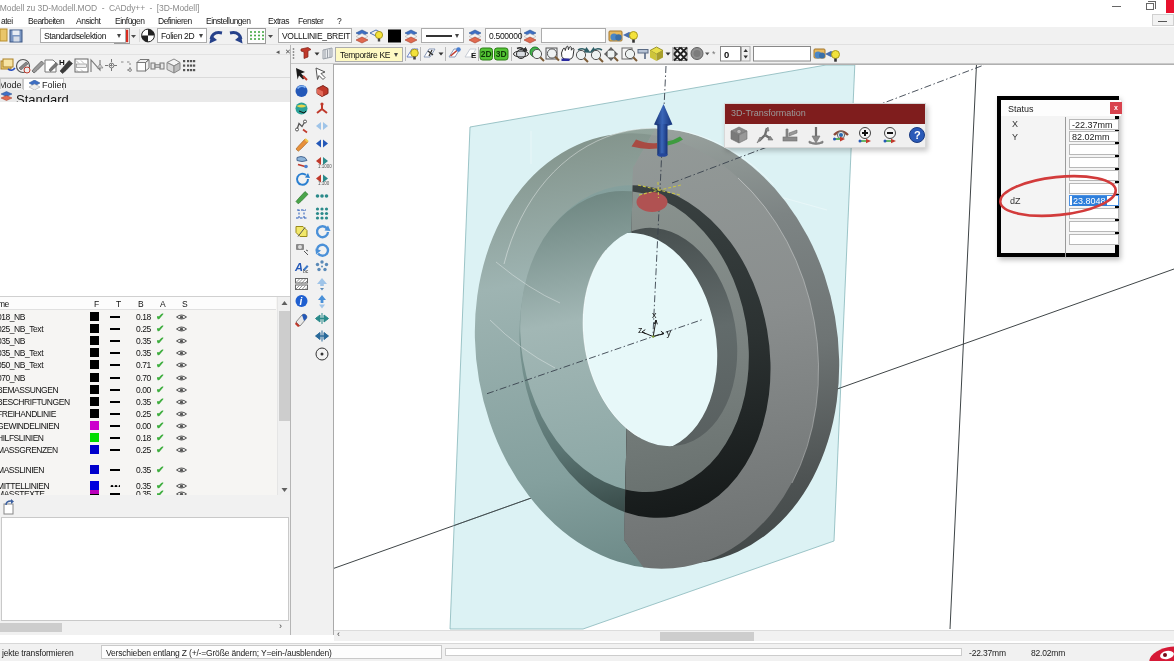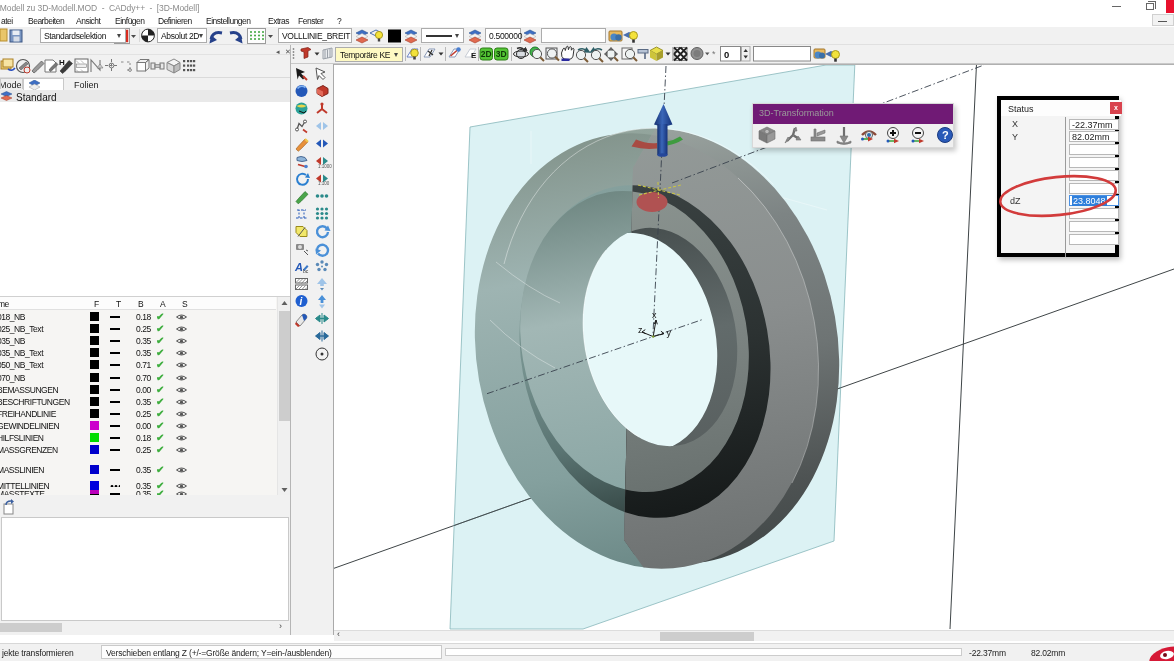--- a/index.html
+++ b/index.html
@@ -23,42 +23,42 @@
 .combo .txt { position:absolute; left:3px; top:2px; white-space:nowrap; }
 .combo .arr { position:absolute; right:2px; top:4px; width:6px; height:6px; color:#444; font-size:8px; line-height:6px;}
 
 #tb2 { position:absolute; left:290px; top:45px; width:884px; height:19px; background:#f1f1f1; border-bottom:1px solid #c9c9c9; border-left:1px solid #d5d5d5;}
 
 #lpanel { position:absolute; left:0; top:45px; width:291px; height:590px; background:#f1f1f1; border-right:1px solid #b5b5b5; }
 #lp-tool { position:absolute; left:0; top:9px; width:290px; height:24px; background:#f1f1f1; border-top:1px solid #e2e2e2; border-bottom:1px solid #dadada;}
 #lp-tabs { position:absolute; left:0; top:33px; width:290px; height:11px; font-size:9px; }
 .tab { position:absolute; top:0; height:11px; background:#eeeeee; border:1px solid #c9c9c9; border-bottom:none; color:#222; }
 .tab.active { background:#ffffff; height:12px; }
-#lp-std { position:absolute; left:0; top:45px; width:290px; height:12px; background:#e9e9e9; font-size:10px; color:#111; }
+#lp-std { position:absolute; left:0; top:45px; width:290px; height:12px; background:#e9e9e9; font-size:13px; color:#111; }
 #lp-tree { position:absolute; left:0; top:57px; width:290px; height:194px; background:#fff; }
 #lp-list { position:absolute; left:0; top:251px; width:290px; height:199px; background:#f6f5f3; font-size:8.5px; letter-spacing:-0.45px; color:#111; border-top:1px solid #d0d0d0;}
 #lp-below { position:absolute; left:0; top:450px; width:290px; height:140px; background:#f1f1f1; }
 #lp-white { position:absolute; left:1px; top:22px; width:288px; height:104px; background:#fff; border:1px solid #c9c9c9; }
 #lp-hscroll { position:absolute; left:0; top:127px; width:290px; height:11px; background:#f1f1f1; }
 
 .lrow { position:absolute; left:0; width:276px; height:12px; }
 .lrow .nm { position:absolute; left:-3px; top:1px; white-space:nowrap; }
 .lrow .sw { position:absolute; left:90px; top:1px; width:9px; height:9px; }
 .lrow .ln { position:absolute; left:110px; top:5px; width:10px; height:2px; background:#000; }
 .lrow .bw { position:absolute; left:136px; top:1px; }
 .lrow .ck { position:absolute; left:156px; top:0px; color:#3fae3f; font-size:10px; font-weight:bold; }
 .lrow .eye { position:absolute; left:176px; top:2px; }
 
 #statusbar { position:absolute; left:0; top:643px; width:1174px; height:18px; background:#f1f1f1; border-top:1px solid #d7d7d7; font-size:8.5px; letter-spacing:-0.18px; color:#222; }
 
 #vtools { position:absolute; left:291px; top:64px; width:43px; height:571px; background:#f1f1f1; border-right:1px solid #aaa; }
 #viewport { position:absolute; left:334px; top:64px; width:840px; height:566px; background:#ffffff; border-top:1px solid #b0b0b0; }
 #vscroll { position:absolute; left:334px; top:630px; width:840px; height:11px; background:#f1f1f1; border-top:1px solid #dcdcdc; }
 
-#panel3d { position:absolute; left:752px; top:103px; width:202px; height:45px; background:#701a75; border:1px solid #d8d8d8; box-shadow:2px 3px 5px rgba(0,0,0,0.22);padding-left:16px; }
+#panel3d { position:absolute; left:724px; top:103px; width:202px; height:45px; background:#7f1d1d; border:1px solid #d8d8d8; box-shadow:2px 3px 5px rgba(0,0,0,0.22);padding-left:16px; }
 #panel3d .ttl { position:absolute; left:6px; top:4px; font-size:9px; color:#9a9a9a; }
 #panel3d .icons { position:absolute; left:0px; top:20px; width:200px; height:23px; background:#f0f0f0; }
 #statuspanel { position:absolute; left:997px; top:96px; width:122px; height:161px; background:#f4f4f4; border:4px solid #000000; box-shadow:2px 3px 5px rgba(0,0,0,0.25); font-size:9px; }
 #statuspanel .hdr { position:absolute; left:0; top:0; width:120px; height:16px; background:#fdfdfd; }
 #statuspanel .hdr span { position:absolute; left:7px; top:4px; color:#222; }
 #sp-x { position:absolute; left:109px; top:2px; width:12px; height:12px; background:#d9434e; color:#fff; font-size:7px; text-align:center; line-height:12px; font-weight:bold;}
 .spfield { position:absolute; left:68px; width:50px; height:11px; background:#fff; border:1px solid #b8b8b8; font-size:9px; color:#222; }
 .spfield span { position:absolute; left:2px; top:0px; }
 .splbl { position:absolute; left:11px; font-size:9px; color:#333; }
 </style>
@@ -142,21 +142,21 @@
         <polygon points="5,4 11,7 5,10 -1,7" fill="#4a6fae"></polygon>
         <circle cx="9.5" cy="7.5" r="4" fill="#f4e23a" stroke="#a99a1d"></circle>
         <rect x="8.2" y="11.5" width="2.6" height="3.2" fill="#333"></rect>
       </g>
     </svg>
     <div class="combo" style="left:27px;width:86px;margin-left:13px;">
         <span class="txt">Standardselektion</span>
         <span class="arr">▾</span>
       </div>
     <div class="combo" style="left:157px;width:50px;">
-        <span class="txt">Absolut 2D</span>
+        <span class="txt">Folien 2D</span>
         <span class="arr" style="right:1px;">▾</span>
       </div>
     <div class="combo" style="left:278px;width:74px;">
         <span class="txt" style="letter-spacing:-0.3px;">VOLLLINIE_BREIT</span>
       </div>
     <div class="combo" style="left:421px;width:43px;">
         <svg width="30" height="13" style="position:absolute;left:2px;top:0">
           <line x1="2" y1="7" x2="28" y2="7" stroke="#000" stroke-width="1.6"></line>
         </svg>
         <span class="arr">▾</span>
@@ -367,21 +367,21 @@
     </div>
     <div id="lp-tabs">
       <div class="tab" style="left:0;width:23px;overflow:hidden;">
           <span style="position:absolute;left:-2px;top:1px;">Modell</span>
         </div>
       <div class="tab active" style="left:23px;width:41px;">
           <svg width="12" height="11" style="position:absolute;left:5px;top:1px;">
             <polygon points="5.5,0 11,3 5.5,6 0,3" fill="#3e6fc4" stroke="#27508f" stroke-width="0.5"></polygon>
             <polygon points="5.5,4 11,7 5.5,10 0,7" fill="#eee" stroke="#999" stroke-width="0.5"></polygon>
           </svg>
-          <span style="position:absolute;left:18px;top:1px;margin-left:32px;">Folien</span>
+          <span style="position:absolute;left:18px;top:1px;">Folien</span>
         </div>
     </div>
     <div id="lp-std">
         <svg width="12" height="11" style="position:absolute;left:1px;top:1px;">
           <polygon points="5.5,0.5 11,3 5.5,5.5 0,3" fill="#3e6fc4" stroke="#27508f" stroke-width="0.5"></polygon>
           <polygon points="5.5,4.5 11,7 5.5,9.5 0,7" fill="#e06a50" stroke="#a23b28" stroke-width="0.5"></polygon>
         </svg>
         <span style="position:absolute;left:16px;top:2px;">Standard</span>
       </div>
     <div id="lp-tree"></div>

